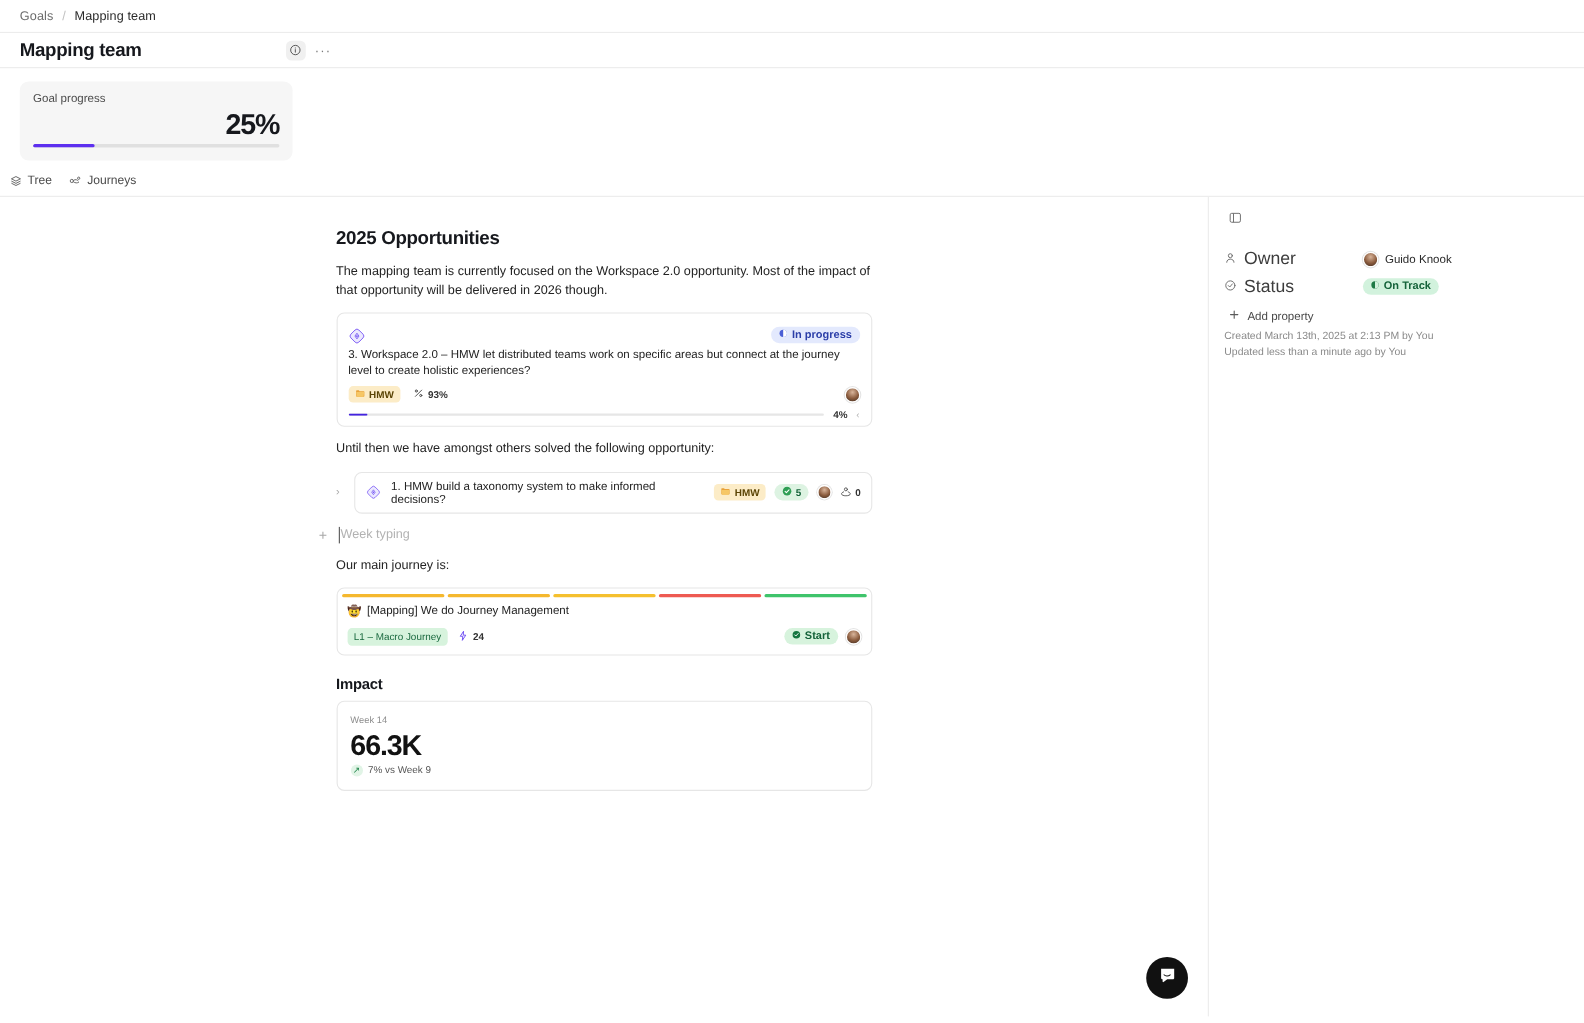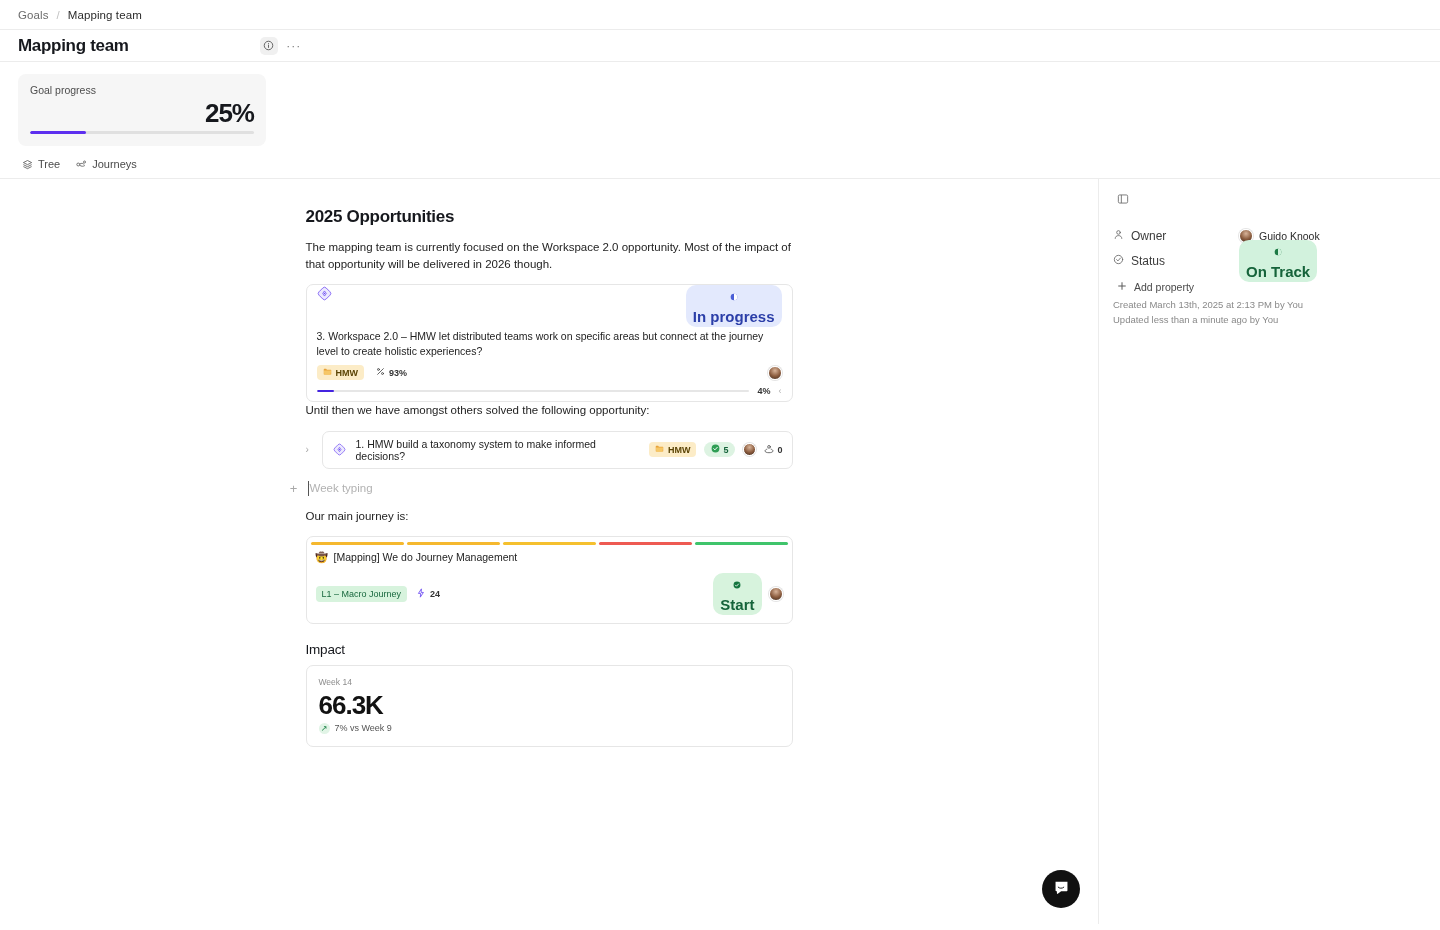--- a/index.html
+++ b/index.html
@@ -66,21 +66,21 @@
   }
   .progress-track {
     height: 3px; background: #e0e0e0; border-radius: 2px;
     margin-top: 3px; overflow: hidden;
   }
   .progress-fill { height: 100%; background: #5d2fef; border-radius: 2px; }
 
   
   .tabs {
     display: flex; gap: 16px;
-    padding: 12px 18px 8px 22px;
+    padding: 12px 18px 8px 9px;
     border-bottom: 1px solid #ececec;
   }
   .tab {
     display: flex; align-items: center; gap: 5px;
     font-size: 11px; color: #4a4a4a; cursor: pointer;
   }
   .tab svg { display: block; }
 
   
   .body-split { display: flex; height: 745px; }
@@ -96,46 +96,46 @@
     width: 487px;
     margin: 28px auto 0 auto;
     padding-left: 0;
     position: relative;
   }
   .doc h1 {
     font-size: 17px; font-weight: 700; letter-spacing: -.3px;
     color: #16181d; margin-bottom: 12px;
   }
   .doc h2 {
-    font-size: 13.5px; font-weight: 400; letter-spacing: -.2px;
+    font-size: 13.5px; font-weight: 700; letter-spacing: -.2px;
     color: #16181d; margin: 18px 0 8px 0;
   }
   .doc p {
     font-size: 11.5px; line-height: 16.5px; color: #232323;
     margin-bottom: 12px;
   }
 
   
   .opp-card {
     border: 1px solid #e6e6e6;
     border-radius: 7px;
-    padding: 0 10px 0 10px;
-    margin-bottom: 0;
+    padding: 12px 10px 0 10px;
+    margin-bottom: 12px;
     position: relative;
     background: #fff;
   }
   .opp-top { display: flex; align-items: flex-start; justify-content: space-between; }
   .diamond-icon {
     width: 16px; height: 16px;
     display: flex; align-items: center; justify-content: center;
   }
   .badge {
     display: inline-flex; align-items: center; gap: 4px;
     border-radius: 10px; padding: 2px 7px;
-    font-size: 15px; font-weight: 600; white-space: nowrap; flex-direction: column;
+    font-size: 10px; font-weight: 600; white-space: nowrap;
   }
   .badge-inprogress { background: #e3e9fd; color: #2b3ea8; }
   .badge-live { background: #d7f3dd; color: #15633a; }
   .badge-ontrack { background: #d2f2dd; color: #15633a; }
   .opp-title {
     font-size: 10.5px; line-height: 15px; color: #232323;
     margin-top: 2px; padding-right: 4px;
   }
   .opp-meta { display: flex; align-items: center; gap: 12px; margin-top: 6px; }
   .tag-hmw {
@@ -241,21 +241,21 @@
   }
 
   
   .side-top-icon { padding: 2px 0 14px 4px; }
   .prop-row {
     display: flex; align-items: center;
     height: 25px; gap: 8px;
   }
   .prop-label {
     display: flex; align-items: center; gap: 7px;
-    width: 118px; font-size: 12px; color: #3c3c3c;
+    width: 118px; font-size: 16px; color: #3c3c3c;
   }
   .prop-value { display: flex; align-items: center; gap: 6px; font-size: 10.5px; color: #2b2b2b; }
   .color-dot { width: 11px; height: 11px; border-radius: 50%; background: #9b5de5; }
   .add-prop {
     display: flex; align-items: center; gap: 7px;
     font-size: 10.5px; color: #4a4a4a;
     margin-top: 8px; margin-left: 4px; cursor: pointer;
   }
   .meta-lines { margin-top: 4px; }
   .meta-line { font-size: 9.5px; color: #898989; line-height: 15px; }

